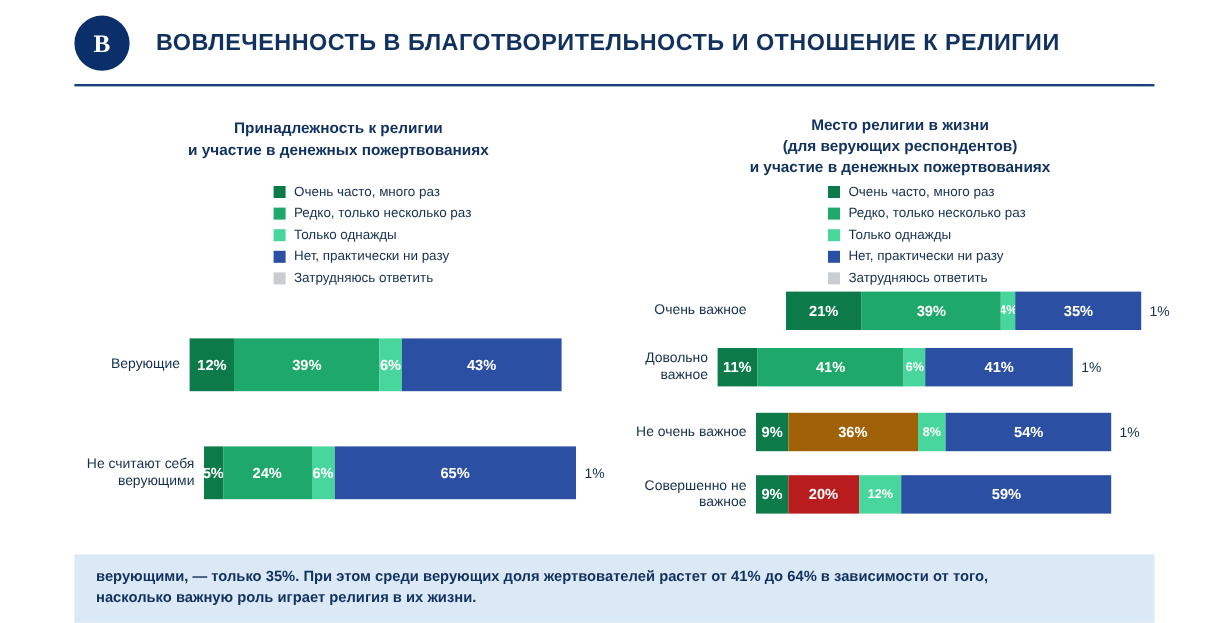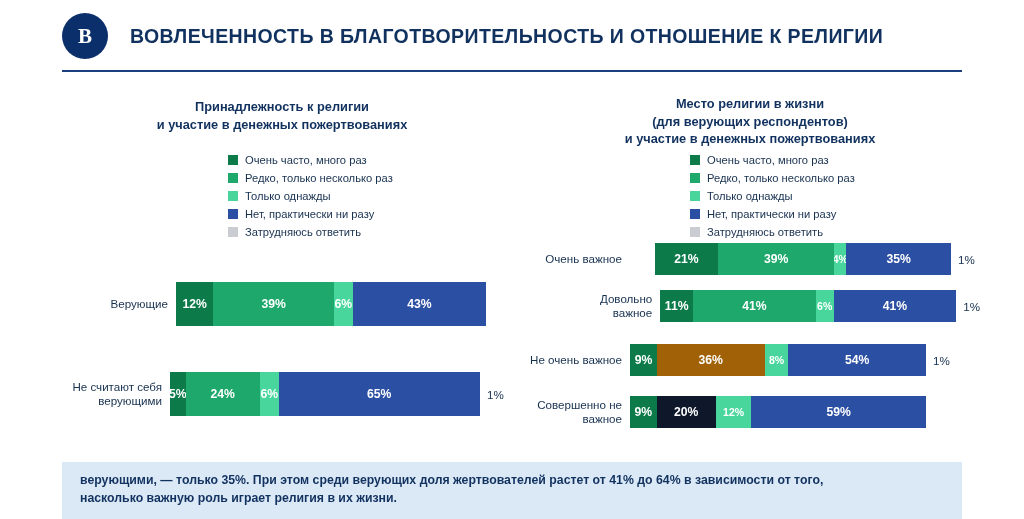--- a/index.html
+++ b/index.html
@@ -171,21 +171,21 @@
     <div class="legend-row">
       <span class="swatch" style="background:#2b4fa2"></span>
       <span>Нет, практически ни разу</span>
     </div>
     <div class="legend-row">
       <span class="swatch" style="background:#c9cdd2"></span>
       <span>Затрудняюсь ответить</span>
     </div>
   </div>
 
-  <div class="bar-row" style="left:68px; top:282px; width:450px; height:44px;">
+  <div class="bar-row" style="left:50px; top:282px; width:450px; height:44px;">
     <div class="row-label" style="width:108px;">
       <div>Верующие</div>
     </div>
     <div class="bar" style="width:310px;">
       <div class="seg" style="flex:12; background:#0d7a4a;">12%</div>
       <div class="seg" style="flex:39; background:#1ea86b;">39%</div>
       <div class="seg" style="flex:6; background:#49d69d;">6%</div>
       <div class="seg" style="flex:43; background:#2b4fa2;">43%</div>
     </div>
     <div class="tail"></div>
@@ -240,21 +240,21 @@
     </div>
     <div class="bar" style="width:296px;padding-left:25px;">
       <div class="seg" style="flex:21; background:#0d7a4a;">21%</div>
       <div class="seg" style="flex:39; background:#1ea86b;">39%</div>
       <div class="seg" style="flex:4; background:#49d69d; font-size:10.5px;">4%</div>
       <div class="seg" style="flex:35; background:#2b4fa2;">35%</div>
     </div>
     <div class="tail">1%</div>
   </div>
 
-  <div class="bar-row" style="left:520px; top:290px; width:460px; height:32px;justify-content:flex-end;">
+  <div class="bar-row" style="left:488px; top:290px; width:460px; height:32px;">
     <div class="row-label" style="width:110px;">
       <div>Довольно</div>
       <div>важное</div>
     </div>
     <div class="bar" style="width:296px;">
       <div class="seg" style="flex:11; background:#0d7a4a;">11%</div>
       <div class="seg" style="flex:41; background:#1ea86b;">41%</div>
       <div class="seg" style="flex:6; background:#49d69d; font-size:10.5px;">6%</div>
       <div class="seg" style="flex:41; background:#2b4fa2;">41%</div>
     </div>
@@ -274,21 +274,21 @@
     <div class="tail">1%</div>
   </div>
 
   <div class="bar-row" style="left:520px; top:396px; width:460px; height:32px;">
     <div class="row-label" style="width:110px;">
       <div>Совершенно не</div>
       <div>важное</div>
     </div>
     <div class="bar" style="width:296px;">
       <div class="seg" style="flex:9; background:#0d7a4a;">9%</div>
-      <div class="seg" style="flex:20; background:#0f172a;">20%</div>
+      <div class="seg" style="flex:20; background:#b91c1c;">20%</div>
       <div class="seg" style="flex:12; background:#49d69d; font-size:10.5px;">12%</div>
       <div class="seg" style="flex:59; background:#2b4fa2;">59%</div>
     </div>
     <div class="tail"></div>
   </div>
 
   <div class="footnote">
     <div>верующими, — только 35%. При этом среди верующих доля жертвователей растет от 41% до 64% в зависимости от того,</div>
     <div>насколько важную роль играет религия в их жизни.</div>
   </div>

